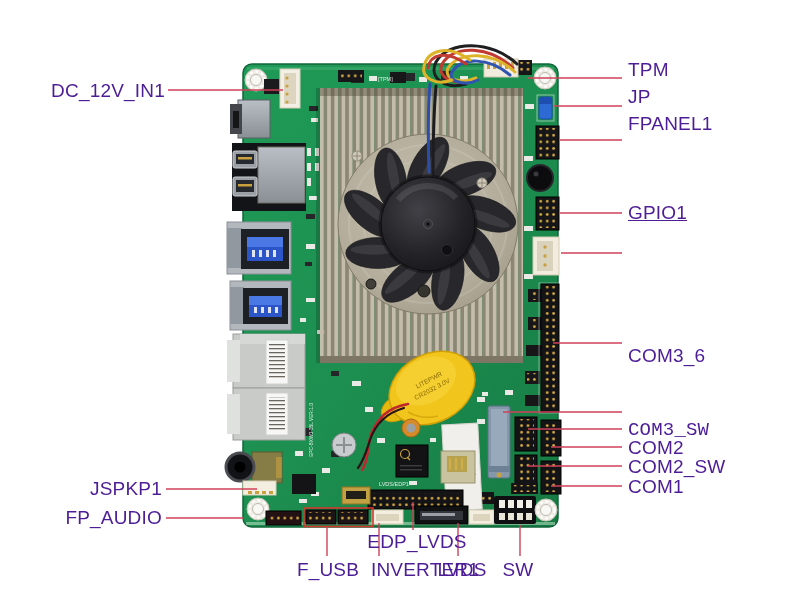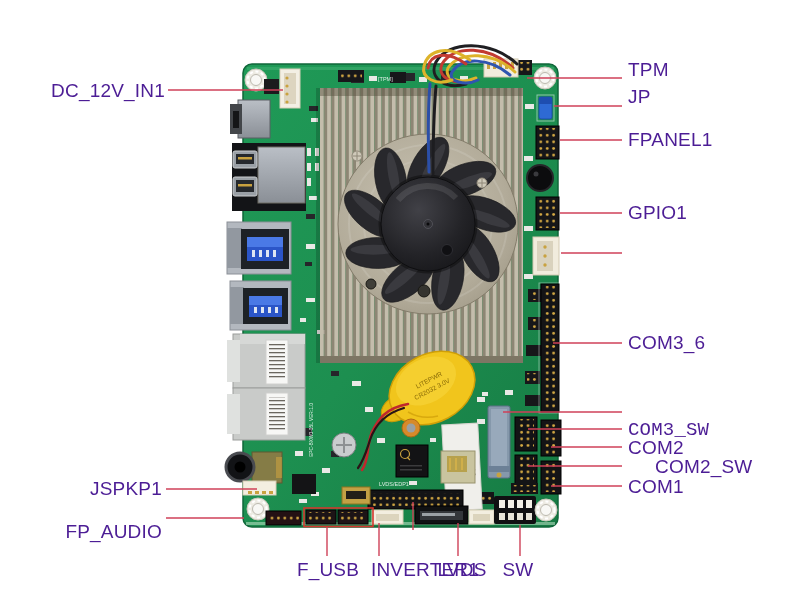--- a/index.html
+++ b/index.html
@@ -432,29 +432,30 @@
         <line x1="327" y1="527" x2="327" y2="556" stroke="#cf4158" stroke-width="1.4"></line>
         <line x1="379" y1="523" x2="379" y2="556" stroke="#cf4158" stroke-width="1.4"></line>
         <line x1="458" y1="523" x2="458" y2="556" stroke="#cf4158" stroke-width="1.4"></line>
         <line x1="520" y1="525" x2="520" y2="556" stroke="#cf4158" stroke-width="1.4"></line>
       </g>
 </svg>
 
 <div id="callout-layer" style="color: #4c1d95;">
       <div class="callout left" style="right: 625px; top: 91px;">DC_12V_IN1</div>
       <div class="callout left" style="right: 628px; top: 489px;">JSPKP1</div>
-      <div class="callout left" style="right: 628px; top: 532px;">FP_AUDIO</div>
+      <div class="callout left" style="right: 628px; top: 518px;">FP_AUDIO</div>
       <div class="callout right" style="left: 628px; top: 70px;">TPM</div>
       <div class="callout right" style="left: 628px; top: 97px;">JP</div>
-      <div class="callout right" style="left: 628px; top: 140px;">FPANEL1</div>
-      <div class="callout right" style="left: 628px; top: 213px;">GPIO1</div>
-      <div class="callout right" style="left: 628px; top: 343px;">COM3_6</div>
+      <div class="callout right" style="left: 628px; top: 124px;">FPANEL1</div>
+      <div class="callout right" style="left: 628px; top: 213px; text-decoration: underline;">GPIO1</div>
+      <div class="callout right" style="left: 628px; top: 356px;">COM3_6</div>
       <div class="callout right" style="left: 628px; top: 430px; font-family: Liberation Mono, monospace;">COM3_SW</div>
       <div class="callout right" style="left: 628px; top: 448px; text-align: right;">COM2</div>
-      <div class="callout right" style="left: 628px; top: 467px; margin-left: 27px;">COM2_SW</div>
+      <div class="callout right" style="left: 628px; top: 467px;">COM2_SW</div>
       <div class="callout right" style="left: 628px; top: 487px; text-align: center;">COM1</div>
+      <div class="callout bottom" style="left: 417px; top: 542px;">EDP_LVDS</div>
       <div class="callout bottom" style="left: 328px; top: 570px; text-align: center;">F_USB</div>
       <div class="callout bottom" style="left: 396px; top: 570px; margin-left: 29px;">INVERTER1</div>
       <div class="callout bottom" style="left: 462px; top: 570px;">LVDS</div>
       <div class="callout bottom" style="left: 518px; top: 570px;">SW</div>
     </div>
 
 </div>
 
 </body></html>

